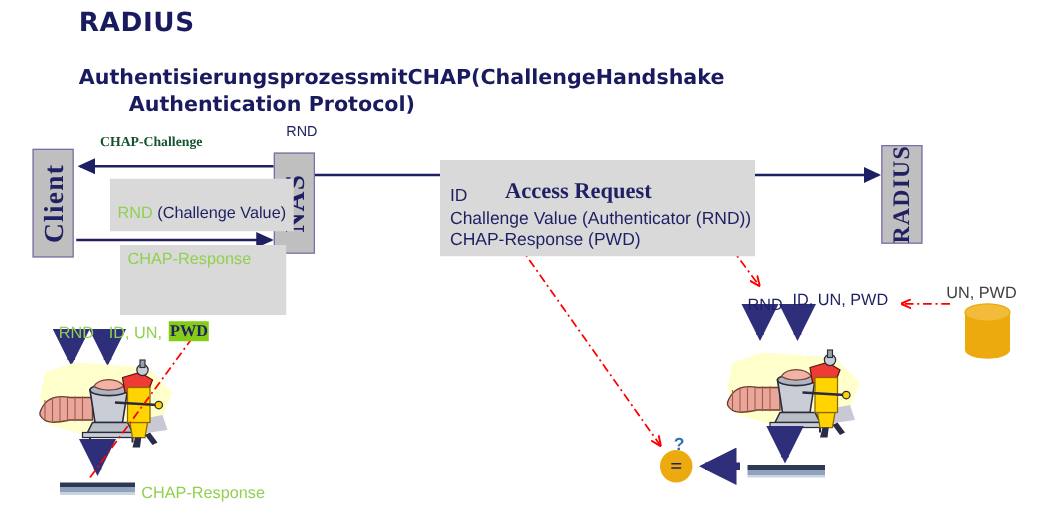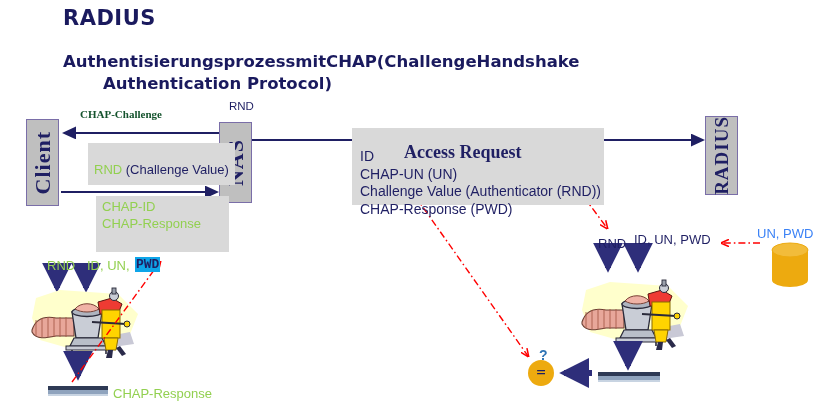--- a/index.html
+++ b/index.html
@@ -50,30 +50,30 @@
       font-weight:bold;font-size:18px;color:#1f1f63;margin-top:40px;}
   #lbl-rnd-nas{left:229px;top:100px;font-size:11.5px;color:#1f1f63;
       font-family:"Liberation Sans", sans-serif;}
 
   
   #lbl-rnd-left{left:47px;top:258px;font-size:13px;color:#92d050;
       font-family:"Liberation Sans", sans-serif;}
   #lbl-idun-left{left:87px;top:258px;font-size:13px;color:#92d050;
       font-family:"Liberation Sans", sans-serif;}
   #lbl-pwd-left{left:135px;top:257px;font-size:13px;color:#1f1f63;
-      background:#0ea5e9;font-weight:bold;padding:0 1px;
-      font-family:Liberation Mono, monospace;}
+      background:#84cc16;font-weight:bold;padding:0 1px;
+      font-family:Liberation Serif, serif;}
   #lbl-chap-response-left{left:113px;top:386px;font-size:13px;color:#92d050;
       font-family:"Liberation Sans", sans-serif;}
 
   #lbl-rnd-right{left:598px;top:236px;font-size:13px;color:#1f1f63;
       font-family:"Liberation Sans", sans-serif;}
   #lbl-idunpwd-right{left:634px;top:232px;font-size:13px;color:#1f1f63;
       font-family:"Liberation Sans", sans-serif;}
-  #lbl-unpwd-db{left:757px;top:226px;font-size:13px;color:#3b82f6;
+  #lbl-unpwd-db{left:757px;top:226px;font-size:13px;color:#404040;
       font-family:"Liberation Sans", sans-serif;}
   #lbl-question{left:539px;top:347px;font-size:14px;color:#2e74b5;
       font-weight:bold;font-family:"Liberation Sans", sans-serif;}
 
   
   #eq-badge{left:528px;top:360px;width:26px;height:26px;border-radius:50%;
       background:#edaa0f;display:flex;align-items:center;justify-content:center;
       color:#1f1f63;font-weight:bold;font-size:17px;
       font-family:"Liberation Serif", serif;}
 
@@ -258,27 +258,25 @@
 
 <div class="abs" id="hd-chap-challenge">CHAP-Challenge</div>
 <div class="abs" id="hd-access-request">Access Request</div>
 <div class="abs" id="lbl-rnd-nas">RND</div>
 
 <div class="abs" id="txt-challenge">
   <span class="green">RND</span><span class="navy"> (Challenge Value)</span>
 </div>
 
 <div class="abs" id="txt-chap">
-  <div>CHAP-ID</div>
   <div>CHAP-Response</div>
 </div>
 
 <div class="abs" id="txt-request">
   <div>ID</div>
-  <div>CHAP-UN (UN)</div>
   <div>Challenge Value (Authenticator (RND))</div>
   <div>CHAP-Response (PWD)</div>
 </div>
 
 <div class="abs" id="lbl-rnd-left">RND</div>
 <div class="abs" id="lbl-idun-left">ID, UN,</div>
 <div class="abs" id="lbl-pwd-left">PWD</div>
 <div class="abs" id="lbl-chap-response-left">CHAP-Response</div>
 
 <div class="abs" id="lbl-rnd-right">RND</div>

